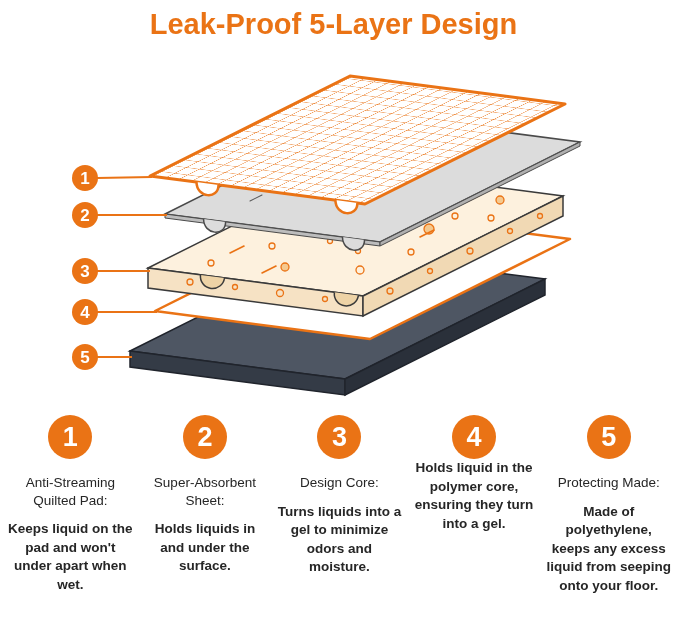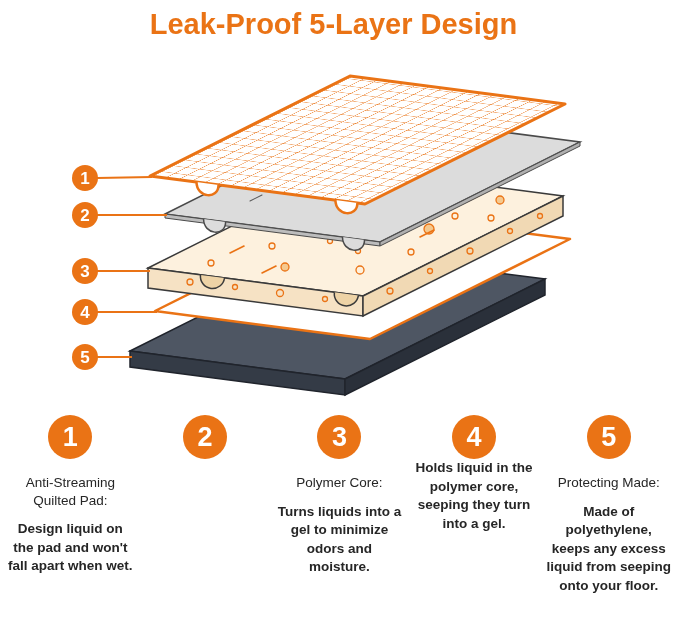--- a/index.html
+++ b/index.html
@@ -157,39 +157,41 @@
     </g>
   </svg>
 </div>
 
 <div class="features">
   <div class="feature">
     <div class="f-badge">
       <span>1</span>
     </div>
     <div class="f-head">Anti-Streaming Quilted Pad:</div>
-    <div class="f-desc">Design liquid on the pad and won't fall apart when wet.</div>
+    <div class="f-desc">Keeps liquid on the pad and won't under apart when wet.</div>
   </div>
   <div class="feature">
     <div class="f-badge">
       <span>2</span>
     </div>
+    <div class="f-head">Super-Absorbent Sheet:</div>
+    <div class="f-desc">Holds liquids in and under the surface.</div>
   </div>
   <div class="feature">
     <div class="f-badge">
       <span>3</span>
     </div>
-    <div class="f-head">Polymer Core:</div>
+    <div class="f-head">Design Core:</div>
     <div class="f-desc">Turns liquids into a gel to minimize odors and moisture.</div>
   </div>
   <div class="feature">
     <div class="f-badge">
       <span>4</span>
     </div>
-    <div class="f-desc">Holds liquid in the polymer core, seeping they turn into a gel.</div>
+    <div class="f-desc">Holds liquid in the polymer core, ensuring they turn into a gel.</div>
   </div>
   <div class="feature">
     <div class="f-badge">
       <span>5</span>
     </div>
     <div class="f-head">Protecting Made:</div>
     <div class="f-desc">Made of polyethylene, keeps any excess liquid from seeping onto your floor.</div>
   </div>
 </div>
 

